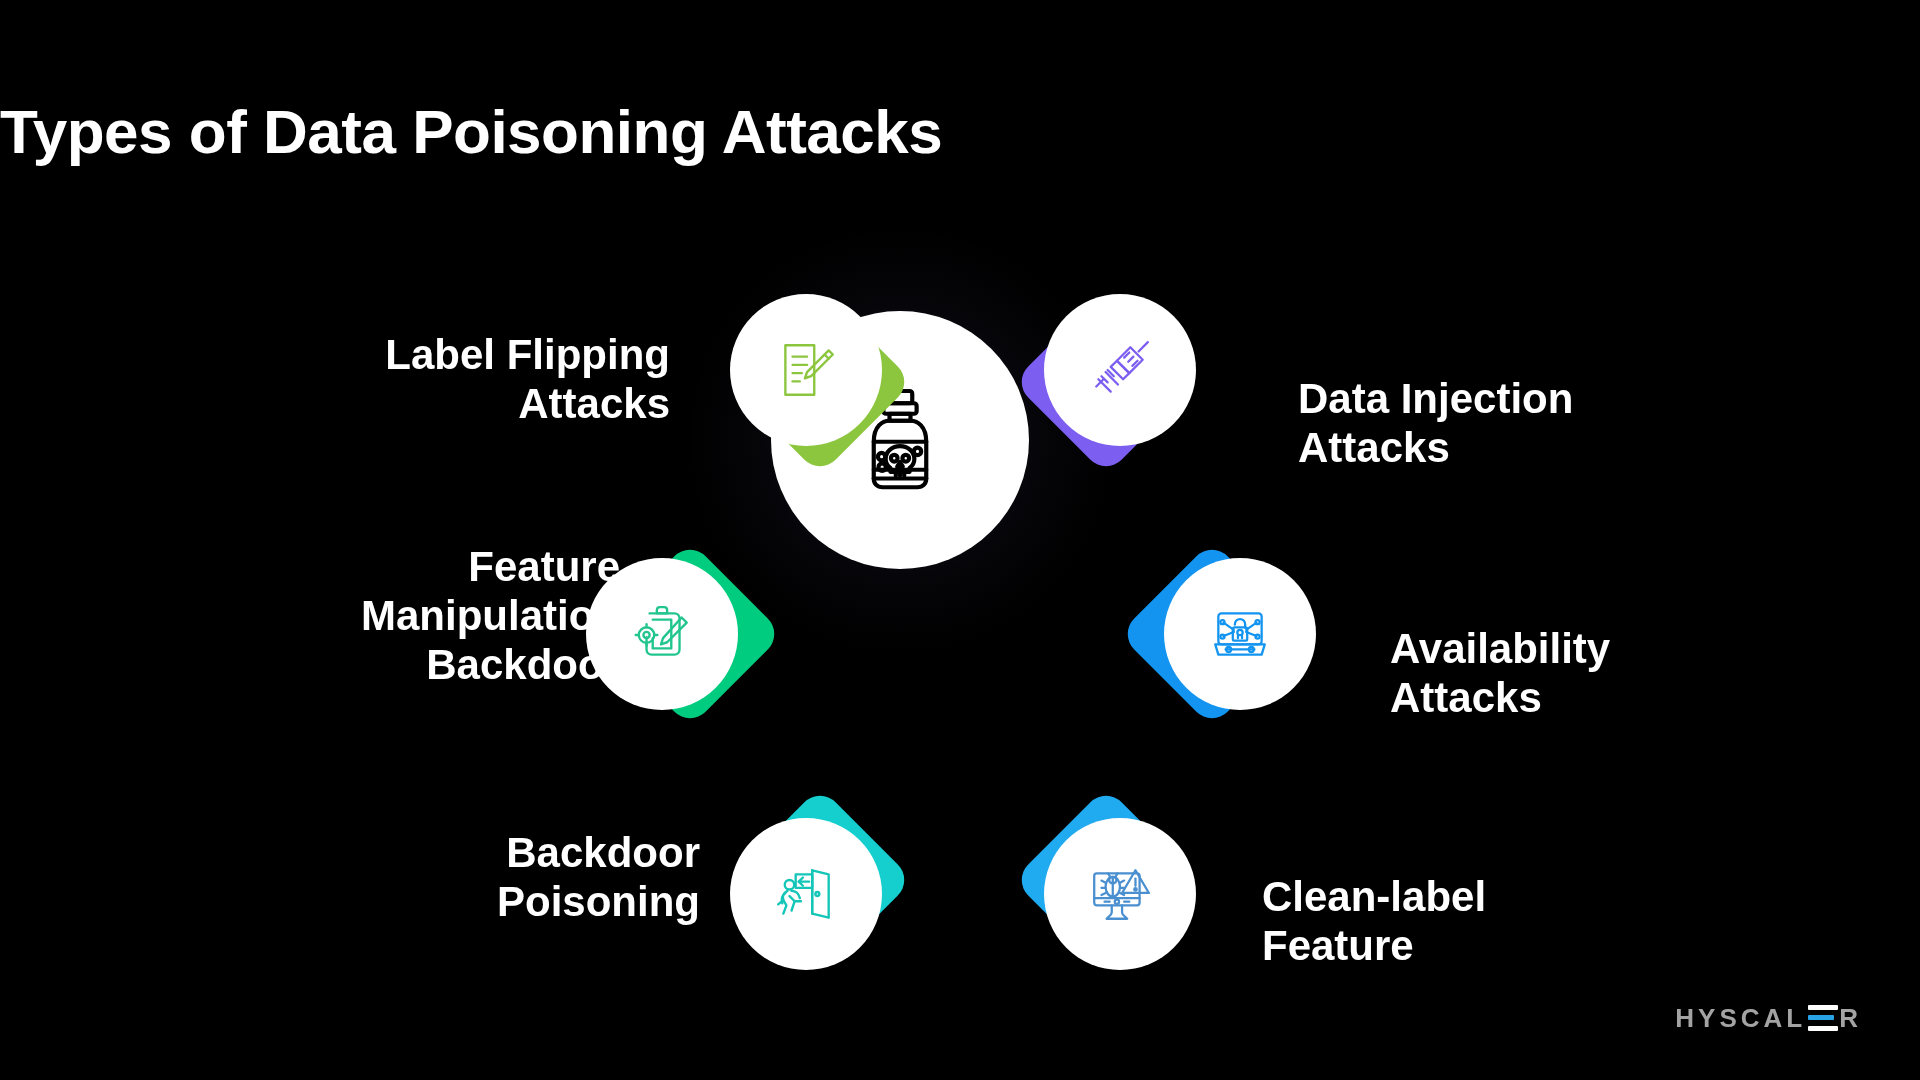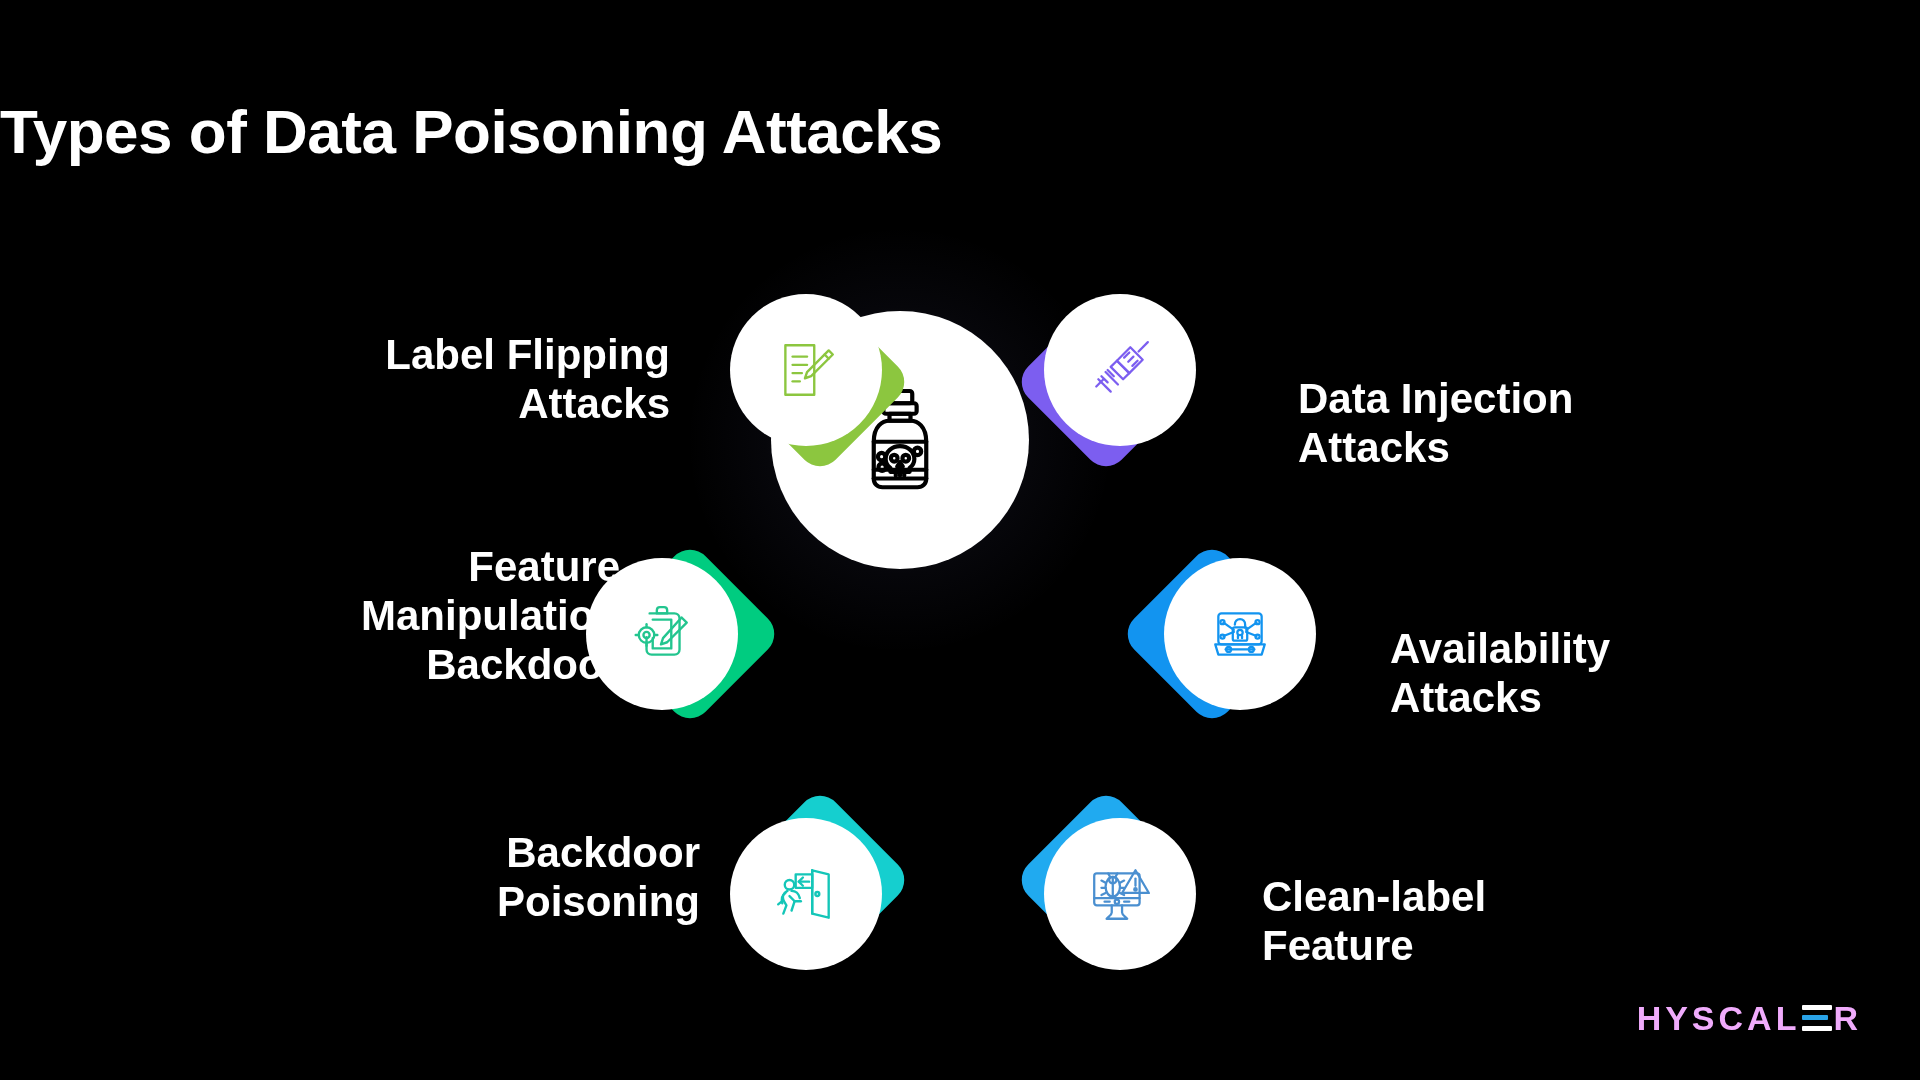--- a/index.html
+++ b/index.html
@@ -96,24 +96,24 @@
   .label.left-align  { text-align:left;margin-top:44px; }
 
   
   #logo {
     position:absolute;
     right:58px; bottom:42px;
     display:flex; align-items:center;
     height:40px;
   }
   #logo .logo-text {
-    font-size:34px;
+    font-size:26px;
     font-weight:bold;
     letter-spacing:4px;
-    color:#f0abfc;
+    color:#a3a3a3;
     line-height:1;
   }
   #logo .e-mark {
     position:relative;
     width:30px; height:26px;
     margin:0 1px 0 2px;
     display:inline-block;
   }
   #logo .e-mark i {
     position:absolute; left:0; height:5px; border-radius:1px; display:block;

